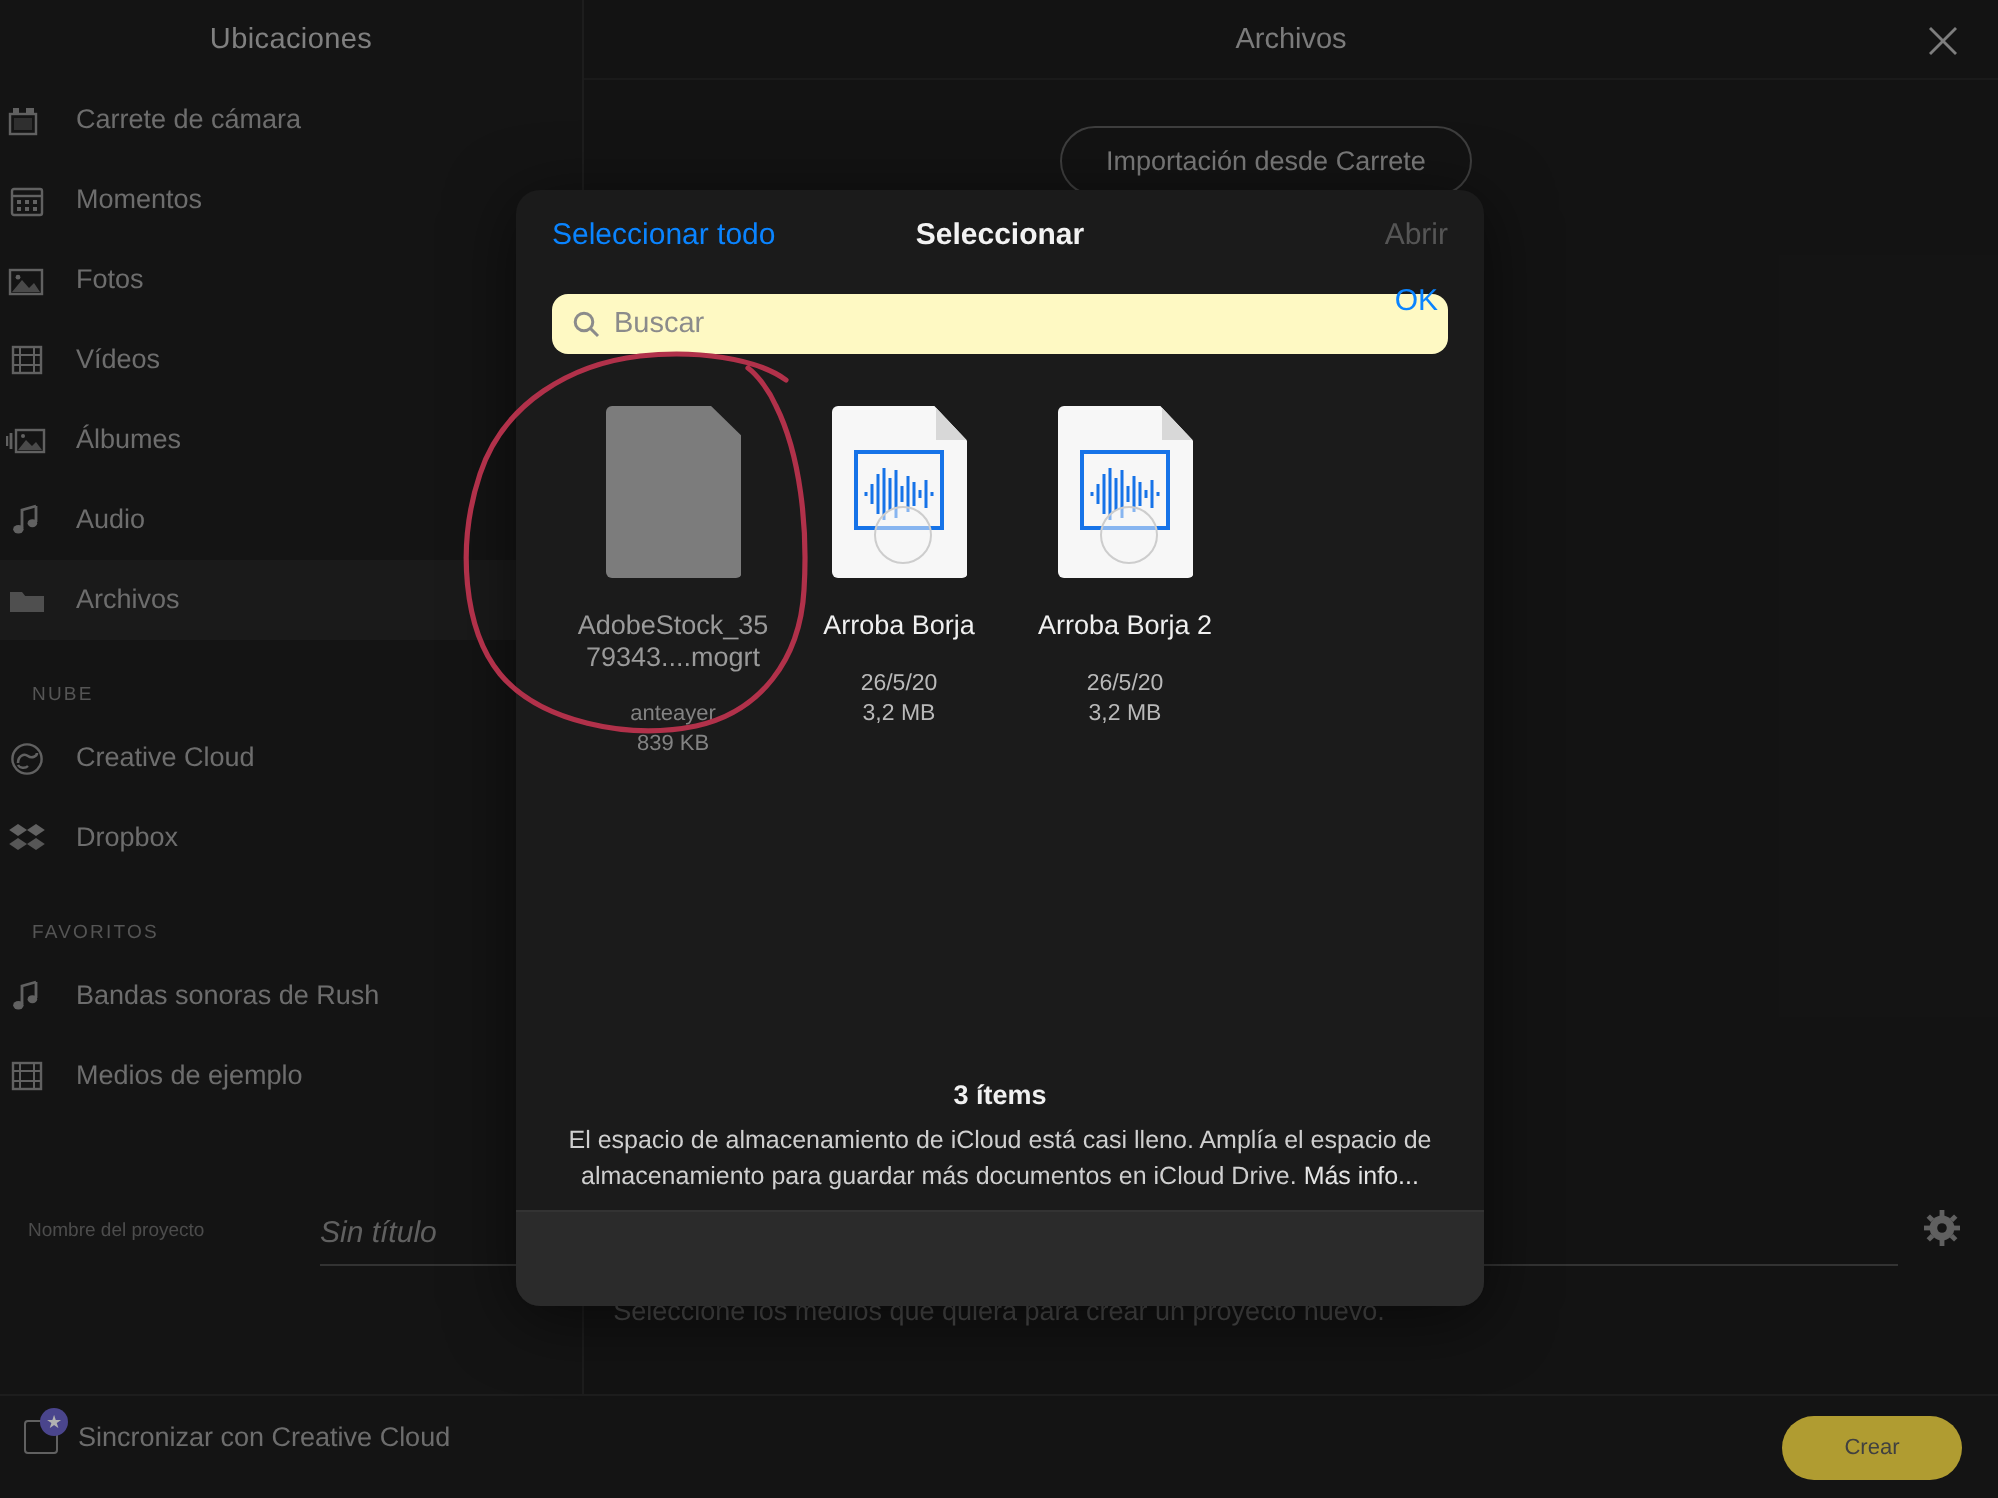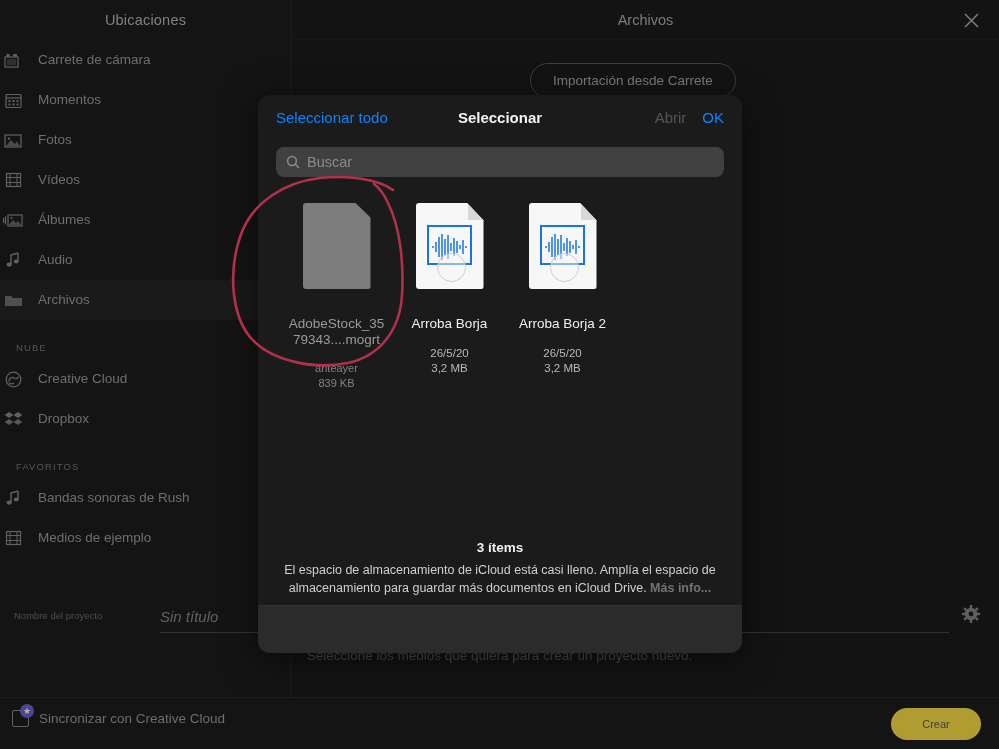--- a/index.html
+++ b/index.html
@@ -127,27 +127,27 @@
   }
   .modal-top {
     position: relative; height: 52px;
   }
   .m-left, .m-right { position: absolute; top: 14px; font-size: 15px; }
   .m-left { left: 18px; color: #0a84ff; }
   .m-title {
     position: absolute; left: 0; right: 0; top: 14px;
     text-align: center; color: #f2f2f2; font-size: 15px; font-weight: bold;
   }
-  .m-right { right: 18px; display: flex; gap: 16px; align-items: center; }
+  .m-right { right: 18px; display: flex; gap: 16px; align-items: center; flex-direction: column; }
   .m-abrir { color: #555; font-size: 15px; }
   .m-ok { color: #0a84ff; font-size: 15px; font-weight: normal; }
 
   .search-field {
     margin: 0 18px; height: 30px; border-radius: 8px;
-    background: #404040; display: flex; align-items: center;
+    background: #fef9c3; display: flex; align-items: center;
     padding: 0 10px; gap: 7px;
   }
   .search-field .sico { color: #8b8b8b; display: flex; }
   .search-ph { color: #8b8b8b; font-size: 14.5px; }
 
   .file-grid {
     display: flex; padding: 26px 0 0 22px; gap: 0;
   }
   .file-cell {
     width: 113px; text-align: center;
@@ -174,35 +174,35 @@
     width: 45px; height: 40px; border: 2.5px solid #1673e8;
   }
   .wave-box svg { position: absolute; left: 2px; top: 5px; }
   .circ-overlay {
     position: absolute; left: 21px; top: 50px;
     width: 29px; height: 29px; border-radius: 50%;
     border: 1.2px solid #cdcdcd; background: rgba(247,247,247,.5);
   }
 
   .f-name {
-    margin-top: 27px; color: #f0f0f0; font-size: 13.5px; line-height: 1.15;
+    margin-top: 16px; color: #f0f0f0; font-size: 13.5px; line-height: 1.15;
   }
   .f-name.dim { color: #9a9a9a; }
   .f-meta { margin-top: 14px; color: #b9b9b9; font-size: 11.5px; line-height: 1.35; }
   .f-meta.dim { color: #838383; font-size: 11px; }
 
   .modal-footer {
     position: absolute; left: 0; right: 0; bottom: 55px;
     text-align: center; padding: 0 26px;
   }
   .item-count { color: #f0f0f0; font-size: 13.5px; font-weight: bold; }
   .icloud-note {
     margin-top: 6px; color: #cfcfcf; font-size: 12.5px; line-height: 1.5;
   }
-  .icloud-link { color: #737373; font-weight: bold; }
+  .icloud-link { color: #e5e5e5; }
   .modal-toolbar {
     position: absolute; left: 0; right: 0; bottom: 0; height: 48px;
     background: #2b2b2b; border-top: 1px solid #333;
   }
 
   
   .annot {
     position: absolute; left: 228px; top: 175px;
     pointer-events: none;
   }

